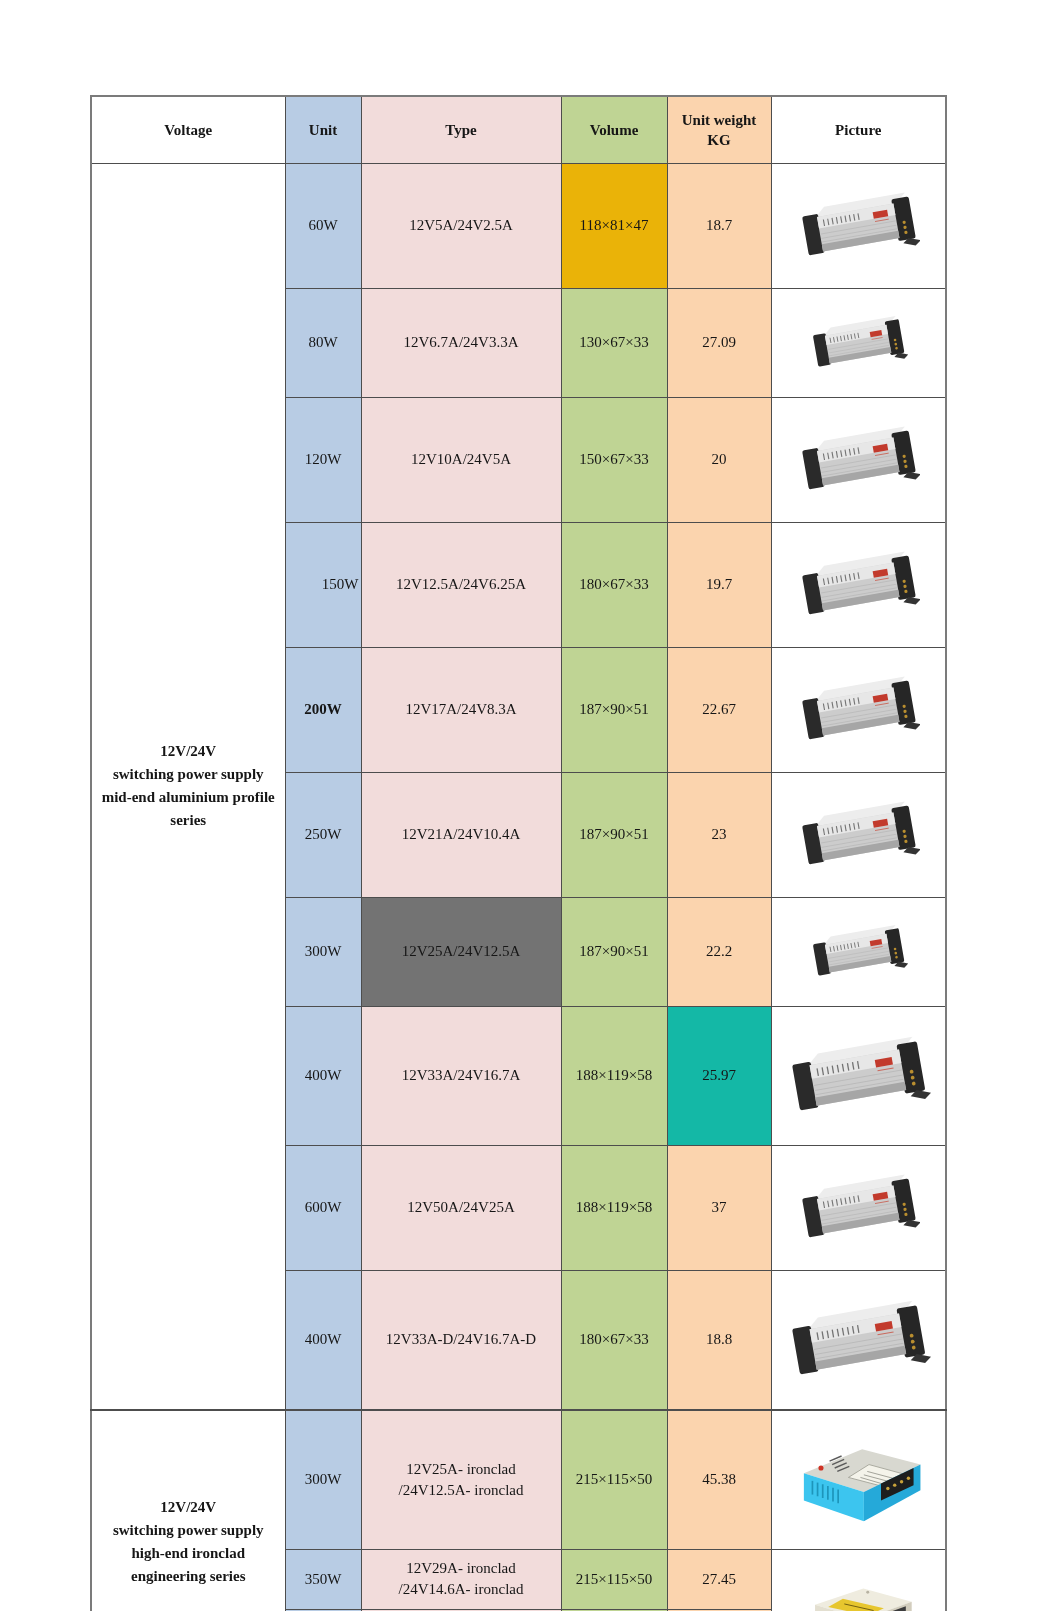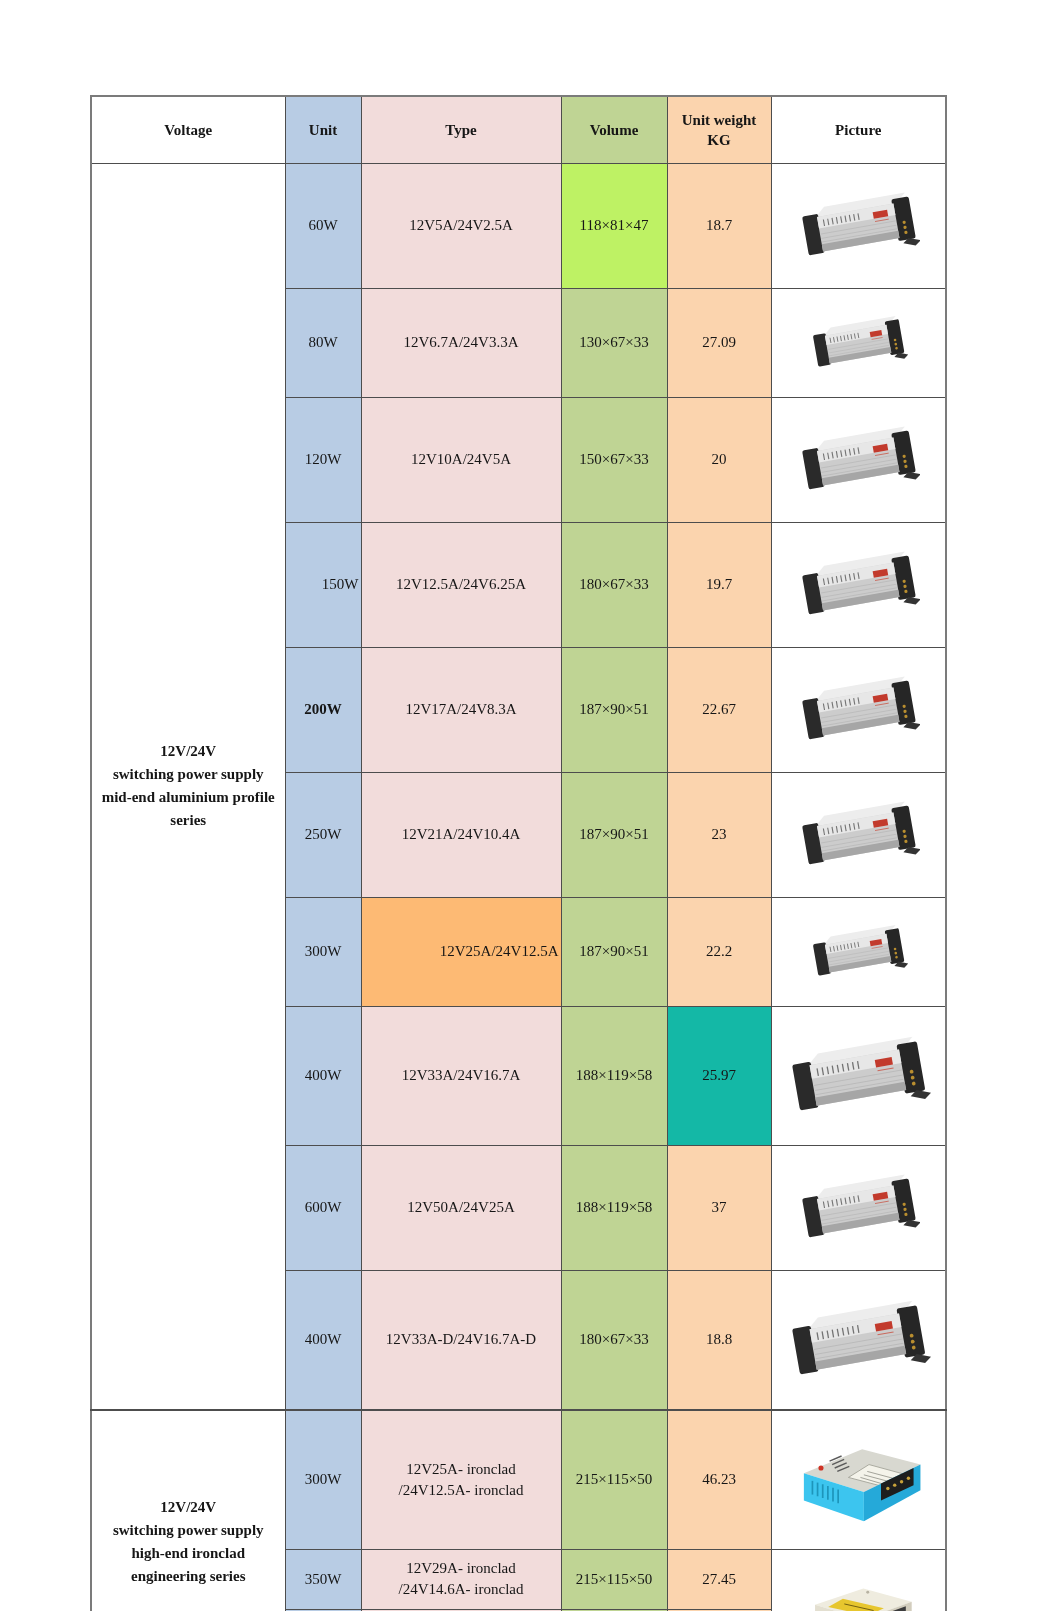--- a/index.html
+++ b/index.html
@@ -45,21 +45,21 @@
         <th>Picture</th>
       </tr>
 
       <tr style="height:78px">
         <td class="vcell" rowspan="10">12V/24V
 switching power supply
 mid-end aluminium profile
 series</td>
         <td class="c-power" style="background: rgb(184, 204, 228);">60W</td>
         <td class="c-type" style="background: rgb(242, 220, 219);">12V5A/24V2.5A</td>
-        <td class="c-vol" style="background: #bef264;">118×81×47</td>
+        <td class="c-vol" style="background: #eab308;">118×81×47</td>
         <td class="c-weight" style="background: rgb(251, 212, 174);">18.7</td>
         <td class="pic ph-m">
   <svg viewBox="0 0 170 112" xmlns="http://www.w3.org/2000/svg">
     <g transform="rotate(-10 85 58)">
       <polygon points="30,34 44,22 156,22 142,34" fill="#ededed"></polygon>
       <rect x="12" y="30" width="22" height="54" rx="3" fill="#2a2a2a"></rect>
       <rect x="136" y="28" width="24" height="58" rx="3" fill="#262626"></rect>
       <rect x="32" y="34" width="106" height="48" fill="#cccccc"></rect>
       <rect x="32" y="34" width="106" height="16" fill="#e7e7e7"></rect>
       <rect x="32" y="72" width="106" height="10" fill="#a6a6a6"></rect>
@@ -296,21 +296,21 @@
                   <circle cx="148" cy="69" r="2.2"></circle>
                   <circle cx="148" cy="76" r="2.2"></circle>
       </g>
       <polygon points="150,84 166,90 158,96 142,90" fill="#333333"></polygon>
     </g>
   </svg>
 </td>
       </tr>
       <tr style="height:74px">
         <td class="c-power" style="background: rgb(184, 204, 228);">300W</td>
-        <td class="c-type" style="background: #fdba74; text-align: right;">12V25A/24V12.5A</td>
+        <td class="c-type" style="background: #737373;">12V25A/24V12.5A</td>
         <td class="c-vol" style="background: rgb(191, 212, 148);">187×90×51</td>
         <td class="c-weight" style="background: rgb(251, 212, 174);">22.2</td>
         <td class="pic ph-s">
   <svg viewBox="0 0 170 112" xmlns="http://www.w3.org/2000/svg">
     <g transform="rotate(-10 85 58)">
       <polygon points="30,34 44,22 156,22 142,34" fill="#ededed"></polygon>
       <rect x="12" y="30" width="22" height="54" rx="3" fill="#2a2a2a"></rect>
       <rect x="136" y="28" width="24" height="58" rx="3" fill="#262626"></rect>
       <rect x="32" y="34" width="106" height="48" fill="#cccccc"></rect>
       <rect x="32" y="34" width="106" height="16" fill="#e7e7e7"></rect>
@@ -472,21 +472,21 @@
 
       <tr style="height:100px" class="gsep">
         <td class="vcell" rowspan="3">12V/24V
 switching power supply
 high-end ironclad
 engineering series</td>
         <td class="c-power" style="background: rgb(184, 204, 228);">300W</td>
         <td class="c-type" style="background: rgb(242, 220, 219);">12V25A- ironclad
 /24V12.5A- ironclad</td>
         <td class="c-vol" style="background: rgb(191, 212, 148);">215×115×50</td>
-        <td class="c-weight" style="background: rgb(251, 212, 174);">46.23</td>
+        <td class="c-weight" style="background: rgb(251, 212, 174);">45.38</td>
         <td class="pic ph-l">
   <svg viewBox="0 0 170 112" xmlns="http://www.w3.org/2000/svg">
     <polygon points="22,48 90,20 158,38 92,70" fill="#d8d8d0"></polygon>
     <g stroke="#5a5a5a" stroke-width="1.6">
       <line x1="52" y1="34" x2="66" y2="28"></line>
                 <line x1="55" y1="38" x2="69" y2="32"></line>
       <line x1="58" y1="42" x2="72" y2="36"></line>
                 <line x1="61" y1="46" x2="75" y2="40"></line>
     </g>
     <circle cx="42" cy="42" r="3" fill="#cf3325"></circle>

